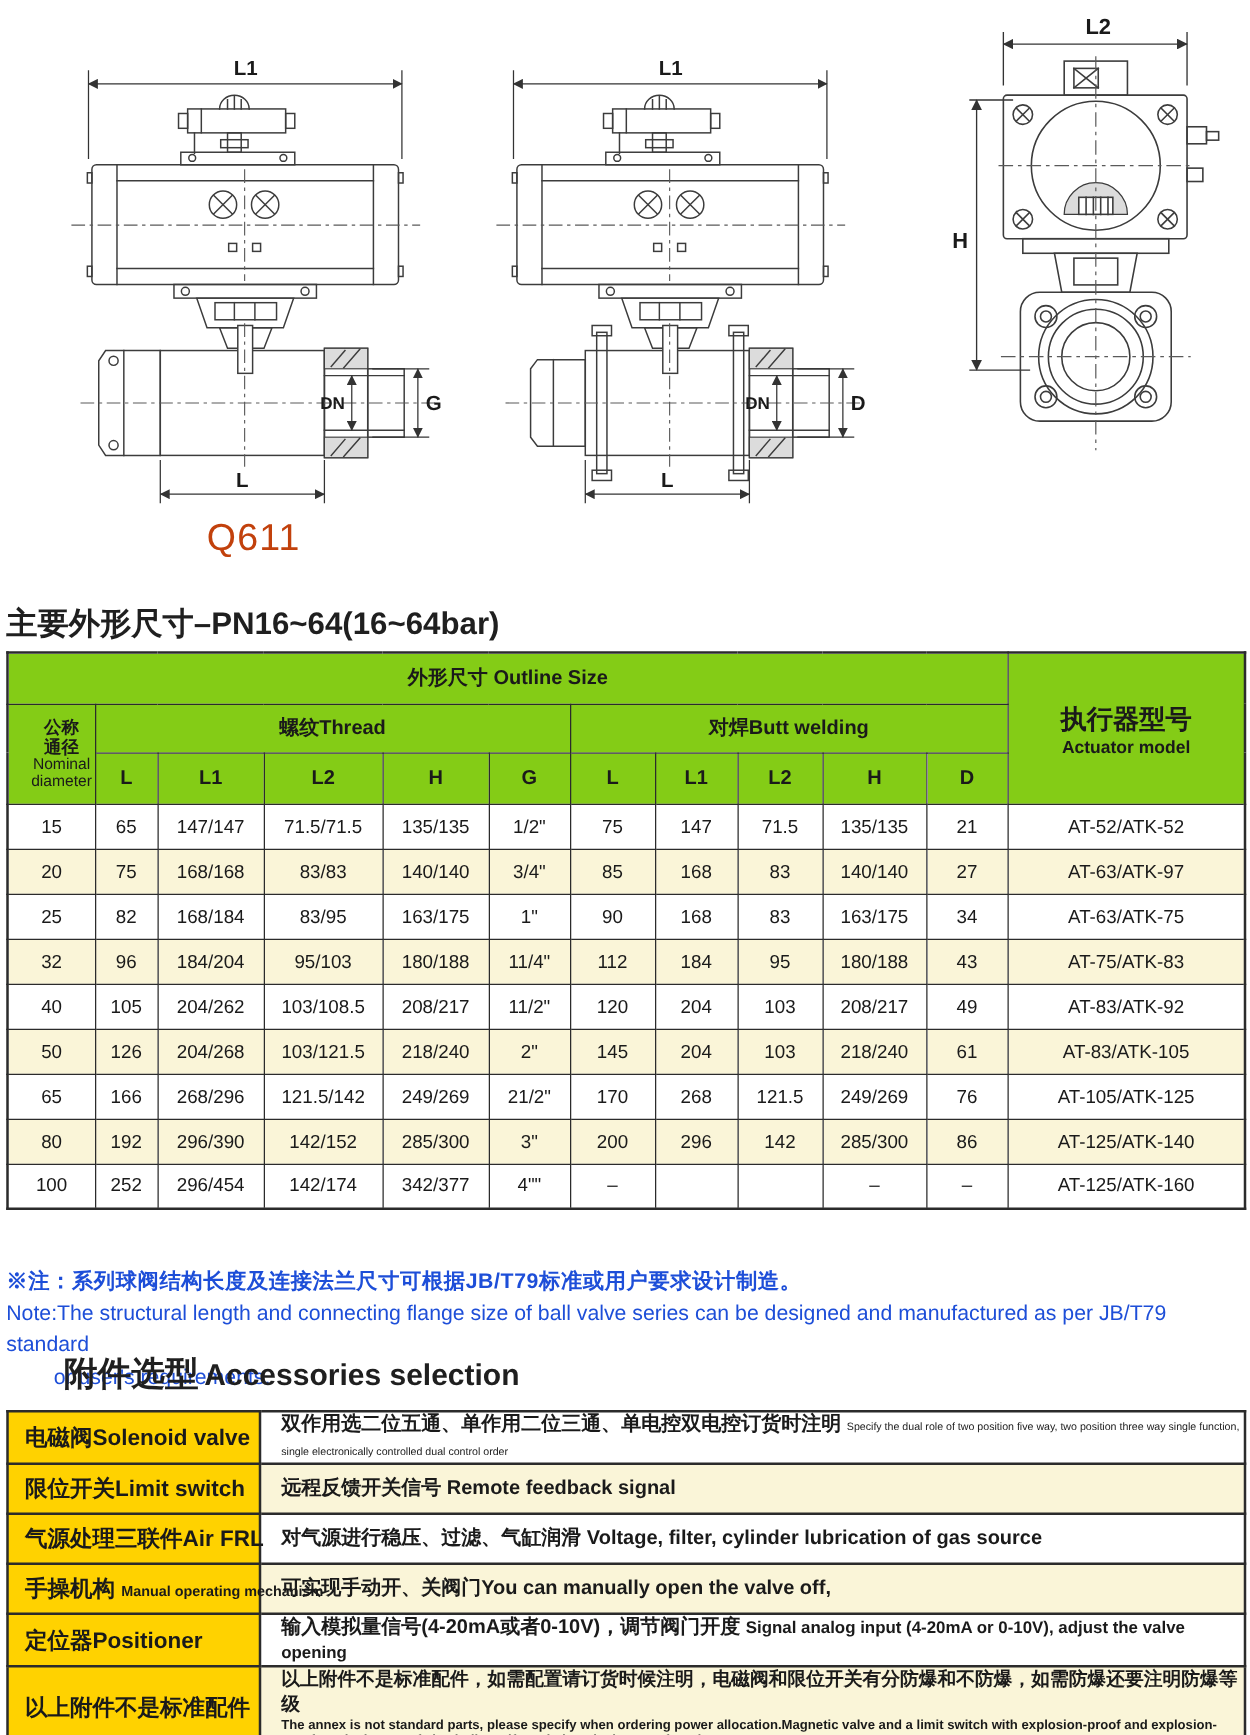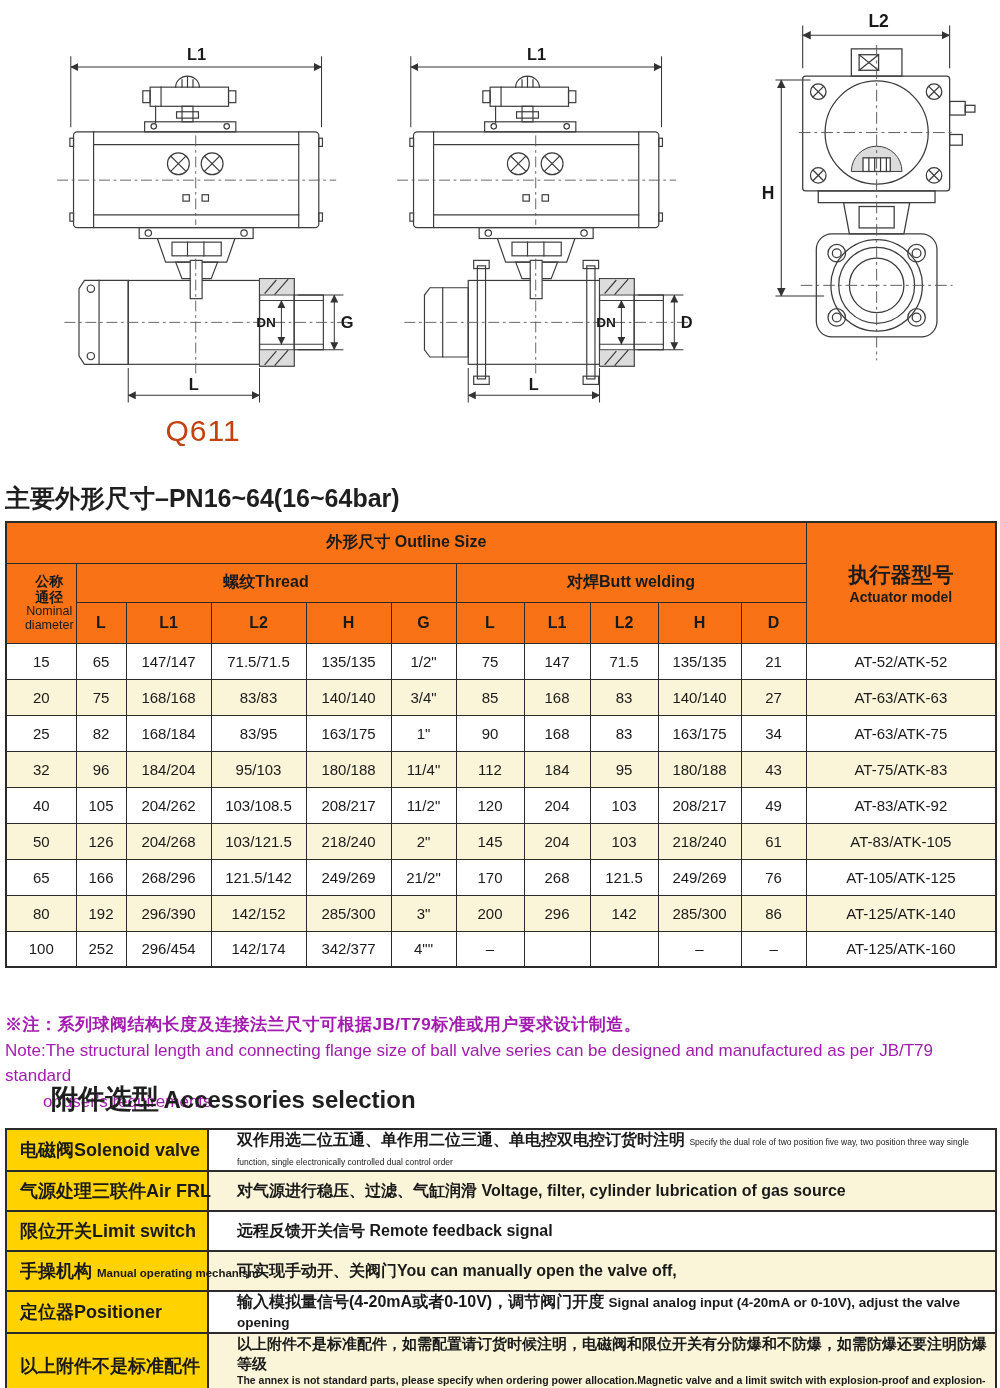--- a/index.html
+++ b/index.html
@@ -16,48 +16,48 @@
   .hatch{ fill:#dcdcdc; stroke:#3c3c3c; stroke-width:1; }
   .dtxt { font-family:"Liberation Sans",sans-serif; font-size:18px; font-weight:bold; fill:#1a1a1a; }
   .dtxt-sm { font-size:15px; }
 
   
   .sec-title { position:absolute; left:5px; font-weight:bold; color:#1f1f1f; }
   #main-title { top:482px; font-size:25px; }
   #acc-title  { top:1081px;margin-left:46px; }
   #acc-title .cn { font-size:27px; font-weight:bold; }
   #acc-title .en { font-size:24px; font-weight:bold; }
-  #notes { position:absolute; left:5px; top:1012px; width:992px; font-size:17px; line-height:1.5; color:#a21caf; }
+  #notes { position:absolute; left:5px; top:1012px; width:992px; font-size:17px; line-height:1.5; color:#1d4ed8; }
   #notes .cn { font-weight:bold; letter-spacing:0.5px; }
   #notes .en2 { margin-left:38px; }
 
   
   #dim-table { position:absolute; left:5px; top:521px; width:990px; border-collapse:collapse; table-layout:fixed; border:2px solid #2b2b2b; }
   #dim-table td { border:1px solid #2b2b2b; text-align:center; vertical-align:middle; font-size:15px; color:#1a1a1a; overflow:hidden; }
-  #dim-table .hy { background:#f97316; font-weight:bold; }
+  #dim-table .hy { background:#84cc16; font-weight:bold; }
   #dim-table thead tr:nth-child(1) td { height:41px; font-size:16px; }
   #dim-table thead tr:nth-child(2) td { height:39px; font-size:16px; }
   #dim-table thead tr:nth-child(3) td { height:41px; font-size:16px; }
   #dim-table tbody td { height:36px; }
   #dim-table tbody tr:nth-child(even) td { background:#FAF5D8; }
   .pre { white-space:pre-line;padding-left:16px; }
   .nominal-cn { font-size:14px; font-weight:bold; line-height:1.15; }
   .nominal-en { font-size:12.5px; font-weight:normal; line-height:1.1; }
   .act-cn { font-size:21px; font-weight:bold; }
   .act-en { font-size:14px; font-weight:bold; }
 
   
   #acc-table { position:absolute; left:5px; top:1128px; width:990px; border-collapse:collapse; table-layout:fixed; border:2px solid #2b2b2b; }
   #acc-table td { border:2px solid #2b2b2b; vertical-align:middle; }
   #acc-table tr td { height:40px; }
   #acc-table tr:last-child td { height:55px; }
   #acc-table tr:nth-child(even) .acc-desc { background:#FAF5D8; }
   .acc-name { background:#FFD200; padding-left:13px; font-size:18px; font-weight:bold; white-space:nowrap; }
   .acc-name-sm { font-size:11.5px; }
-  .acc-desc { background:#ffffff; padding-left:28px; font-size:16px; font-weight:bold; line-height:1.25;margin-top:43px; }
+  .acc-desc { background:#ffffff; padding-left:16px; font-size:16px; font-weight:bold; line-height:1.25;margin-top:43px; }
   .acc-en  { font-size:13.5px; }
   .acc-tiny{ font-size:8.5px; font-weight:normal; }
   .acc-tiny-block { font-size:10.5px; font-weight:bold; line-height:1.15; }
   .acc-tiny-block:empty, .acc-en:empty, .acc-tiny:empty, .acc-name-sm:empty { display:none; }
 </style>
 </head>
 <body>
 
 <div id="page">
 
@@ -387,21 +387,21 @@
           <td>75</td>
           <td>168/168</td>
           <td>83/83</td>
           <td>140/140</td>
           <td>3/4"</td>
           <td>85</td>
           <td>168</td>
           <td>83</td>
           <td>140/140</td>
           <td>27</td>
-          <td>AT-63/ATK-63</td>
+          <td>AT-63/ATK-97</td>
         </tr>
       <tr>
           <td>25</td>
           <td>82</td>
           <td>168/184</td>
           <td>83/95</td>
           <td>163/175</td>
           <td>1"</td>
           <td>90</td>
           <td>168</td>
@@ -512,28 +512,28 @@
     <colgroup>
         <col style="width:202px">
         <col style="width:788px">
       </colgroup>
     <tbody>
       <tr>
         <td class="acc-name"><span>电磁阀Solenoid valve</span> </td>
         <td class="acc-desc"><span>双作用选二位五通、单作用二位三通、单电控双电控订货时注明</span>  <span class="acc-tiny">Specify the dual role of two position five way, two position three way single function, single electronically controlled dual control order</span></td>
       </tr>
       <tr>
+        <td class="acc-name"><span>限位开关Limit switch</span> </td>
+        <td class="acc-desc"><span>远程反馈开关信号 Remote feedback signal</span>  </td>
+      </tr>
+      <tr>
         <td class="acc-name"><span>气源处理三联件Air FRL</span> </td>
         <td class="acc-desc"><span>对气源进行稳压、过滤、气缸润滑 Voltage, filter, cylinder lubrication of gas source</span>  </td>
       </tr>
       <tr>
-        <td class="acc-name"><span>限位开关Limit switch</span> </td>
-        <td class="acc-desc"><span>远程反馈开关信号 Remote feedback signal</span>  </td>
-      </tr>
-      <tr>
         <td class="acc-name"><span>手操机构</span> <span class="acc-name-sm">Manual operating mechanism</span></td>
         <td class="acc-desc"><span>可实现手动开、关阀门You can manually open the valve off,</span>  </td>
       </tr>
       <tr>
         <td class="acc-name"><span>定位器Positioner</span> </td>
         <td class="acc-desc"><span>输入模拟量信号(4-20mA或者0-10V)，调节阀门开度</span> <span class="acc-en">Signal analog input (4-20mA or 0-10V), adjust the valve opening</span> </td>
       </tr>
       <tr>
         <td class="acc-name"><span>以上附件不是标准配件</span> </td>
         <td class="acc-desc"><span style="font-size:15px">以上附件不是标准配件，如需配置请订货时候注明，电磁阀和限位开关有分防爆和不防爆，如需防爆还要注明防爆等级</span>  <div class="acc-tiny-block">The annex is not standard parts, please specify when ordering power allocation.Magnetic valve and a limit switch with explosion-proof and explosion-proof, explosion-proof also indicate if needed Explosion proof grade</div></td>

